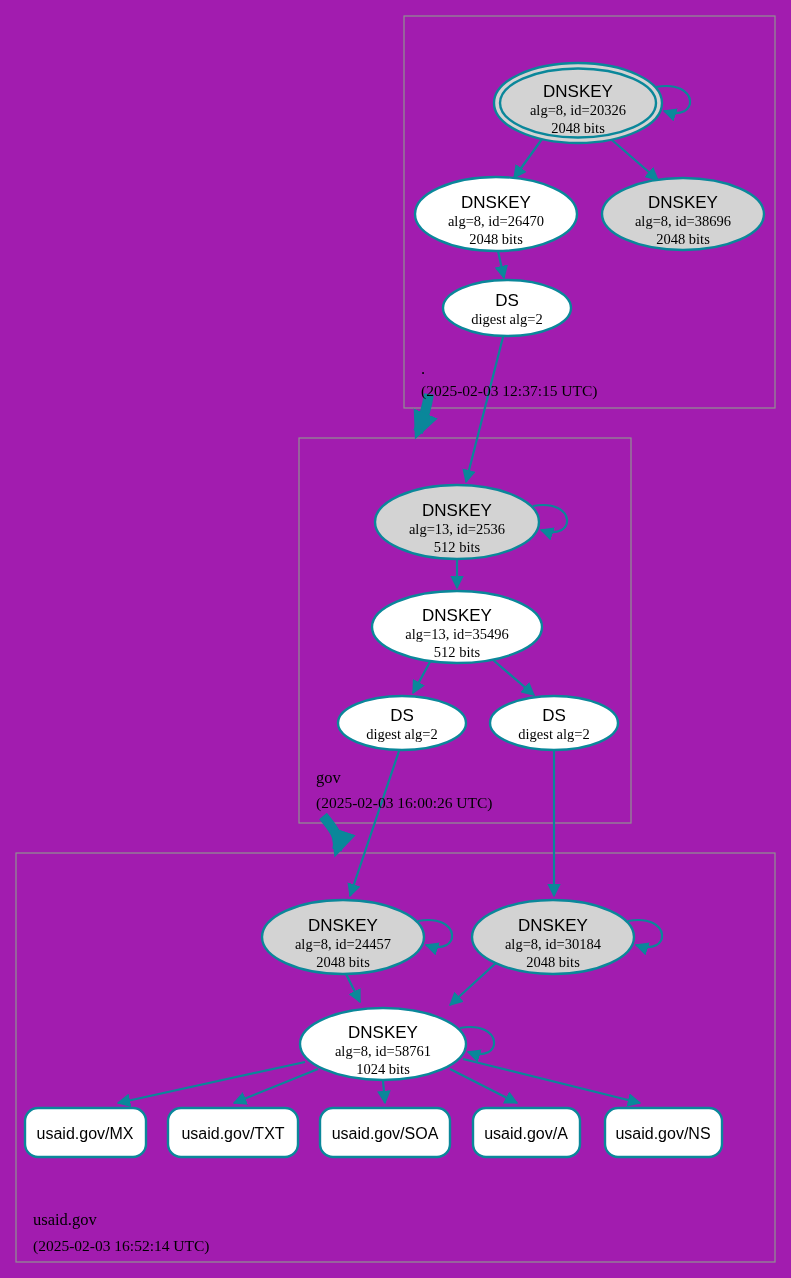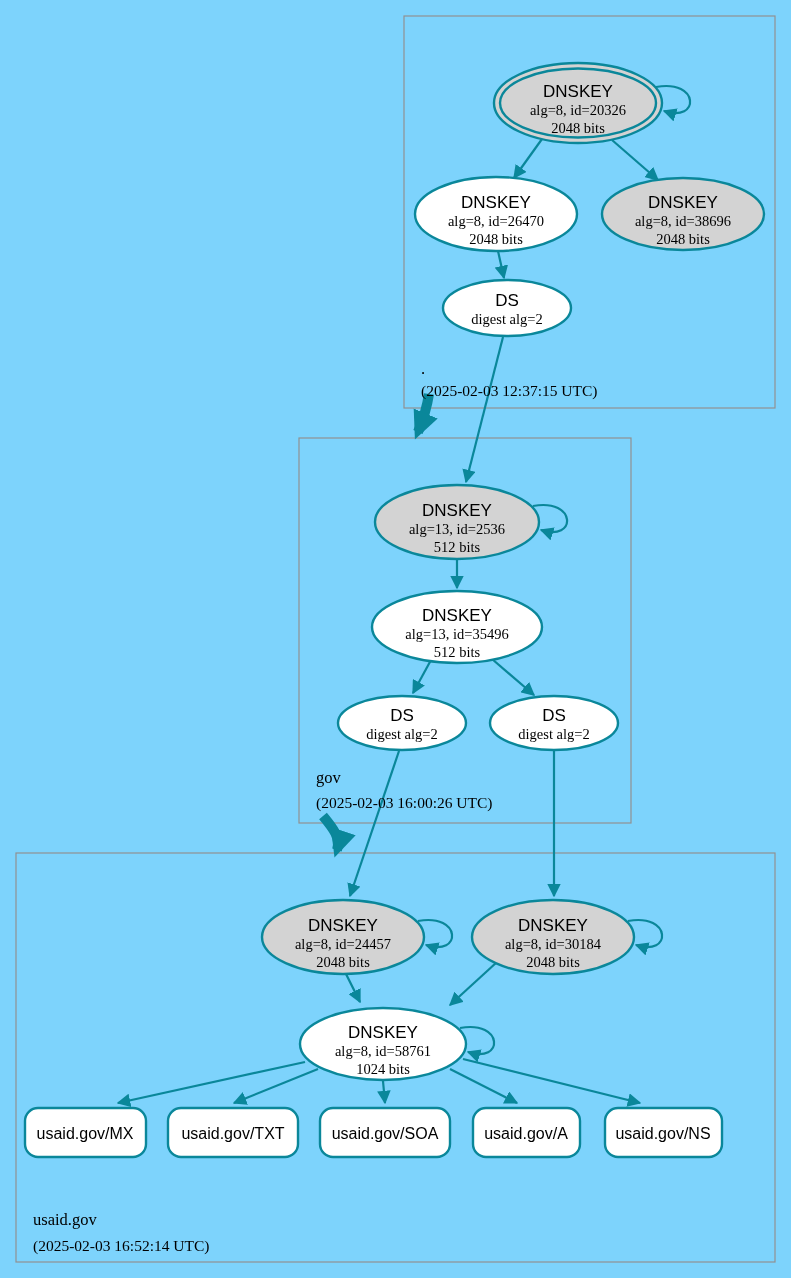--- a/index.html
+++ b/index.html
@@ -1,16 +1,16 @@
 <!DOCTYPE html>
 <html><head>
 <meta charset="utf-8">
 <style>
   html,body{margin:0;padding:0;background:#ffffff;}
-  .stage{position:relative;width:791px;height:1278px;background:#7dd3fc;overflow:hidden;text-decoration:underline;}
+  .stage{position:relative;width:791px;height:1278px;background:#a21caf;overflow:hidden;text-decoration:underline;}
   svg{position:absolute;left:0;top:0;}
   .zone-box{fill:none;stroke:#919191;stroke-width:1.2;}
   .edge{stroke:#0a879a;stroke-width:2.2;fill:none;}
   .edge-thick{stroke:#0a879a;stroke-width:10;fill:none;}
   .node-ellipse{stroke:#0a879a;stroke-width:2.4;}
   .fill-ksk{fill:#d3d3d3;}
   .fill-plain{fill:#ffffff;}
   .rrset-box{fill:#ffffff;stroke:#0a879a;stroke-width:2.4;}
   text{fill:#000000;}
   .t-title{font-family:"Liberation Sans",sans-serif;font-size:17px;text-anchor:middle;}

